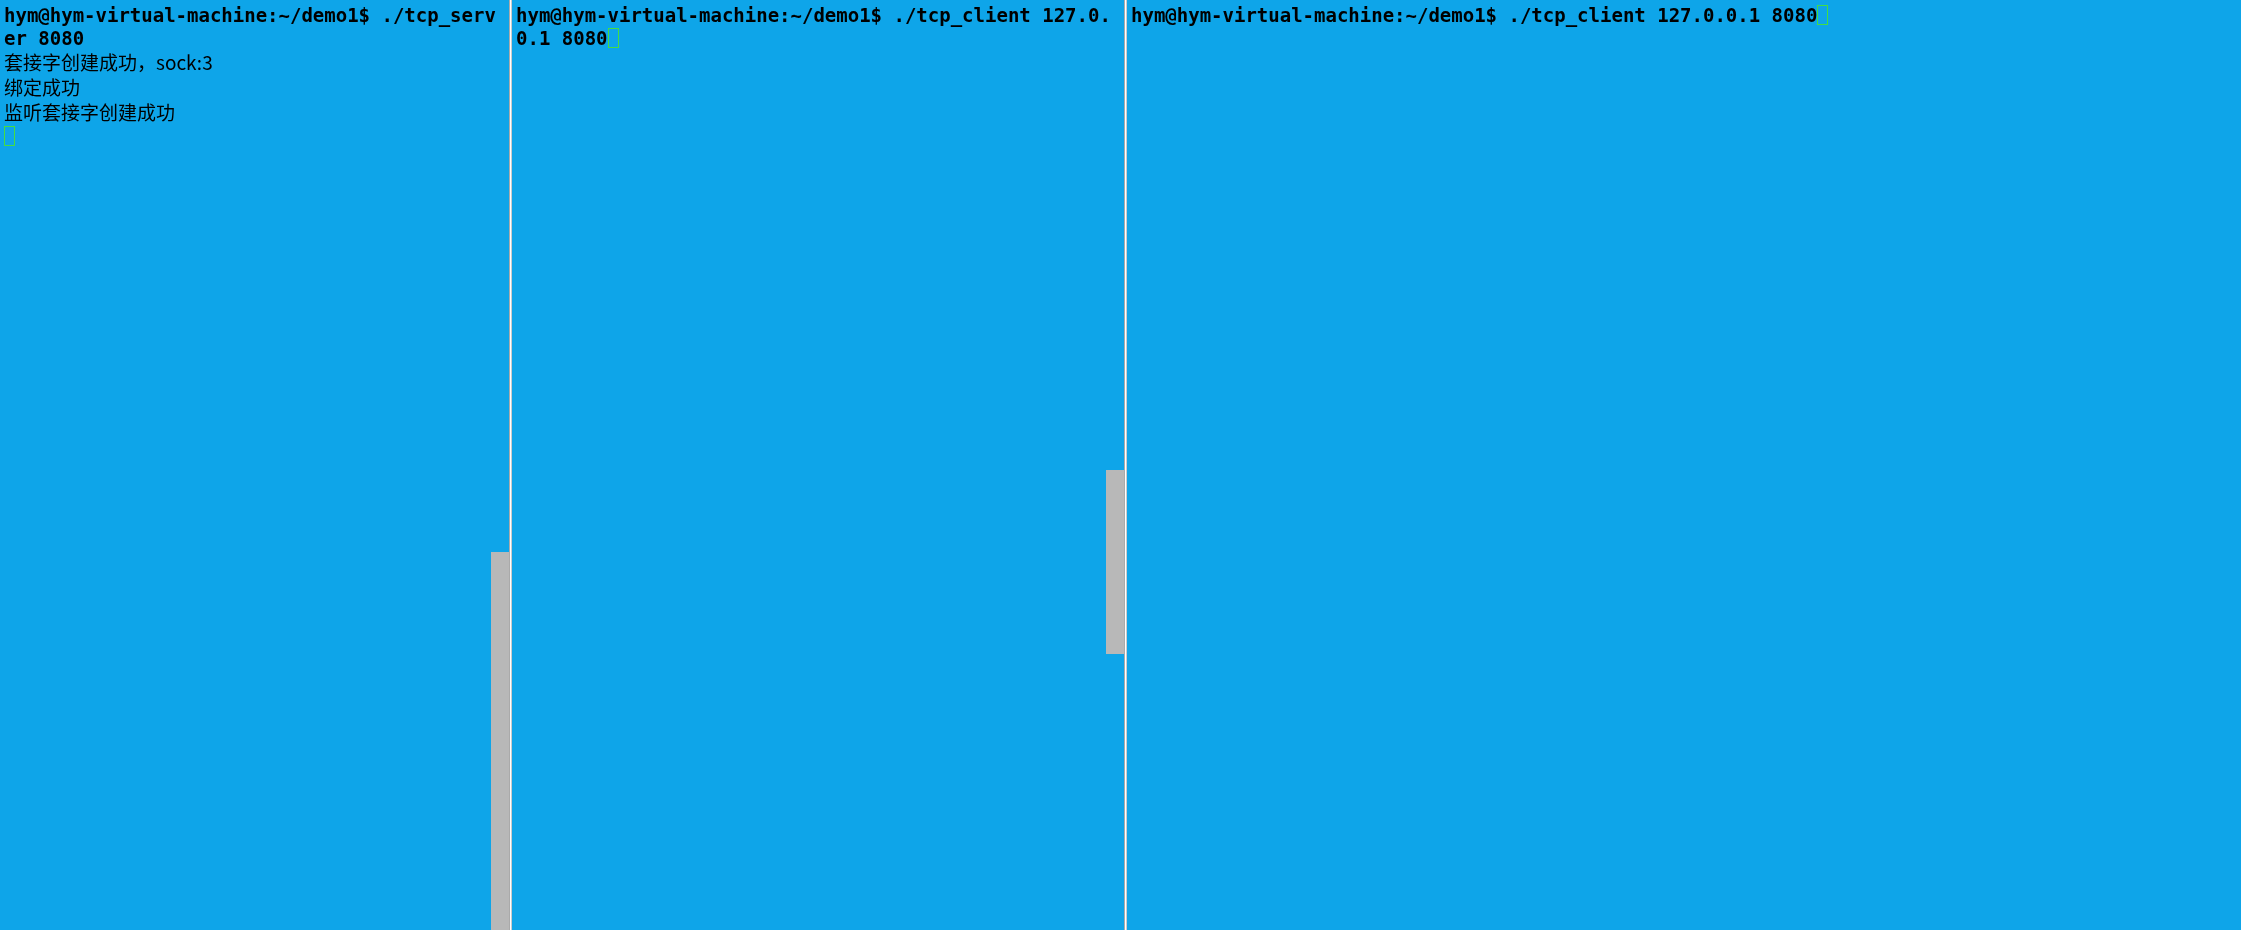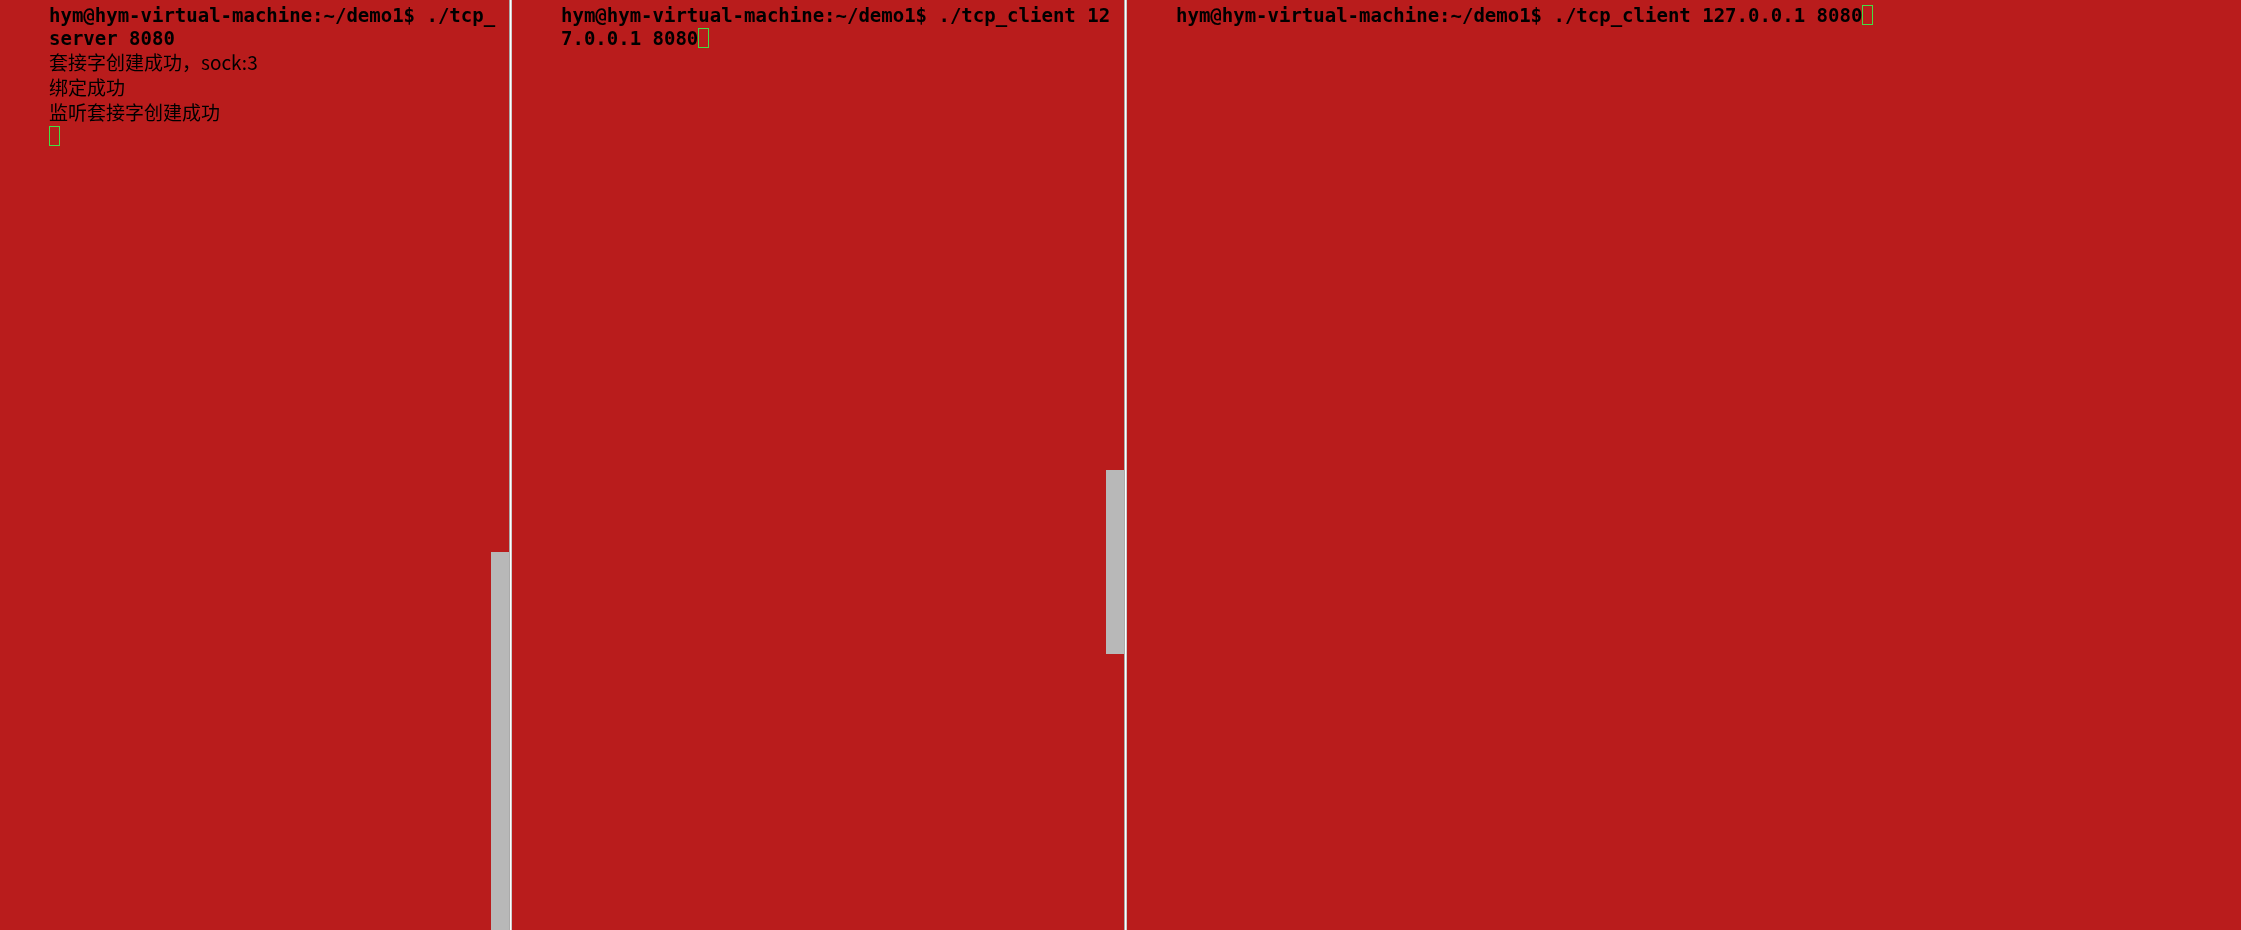--- a/index.html
+++ b/index.html
@@ -11,23 +11,22 @@
       display: flex;
       width: 2241px;
       height: 930px;
       background: #ffffff;
       font-family: "DejaVu Sans Mono", "Consolas", "Monaco", monospace;
       font-size: 19px;
       overflow: hidden;
     }
     .terminal-pane {
       position: relative;
-      background: #b91c1c;
+      background: #0ea5e9;
       overflow: hidden;
-      padding-left: 45px;
     }
     .pane1 {
       width: 510px;
       border-right: 1px solid #aaa;
     }
     .pane2 {
       width: 614px;
       border-left: 1px solid #ccc;
       border-right: 1px solid #aaa;
       margin-left: 1px;

